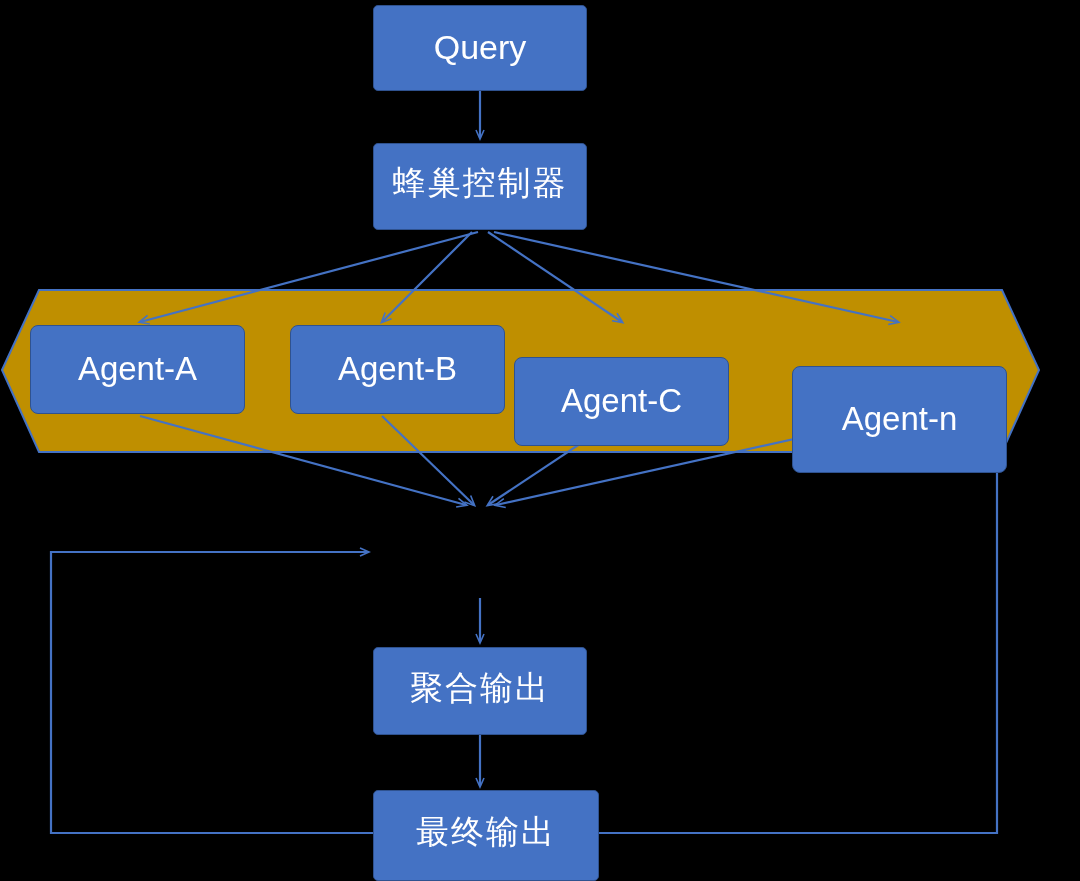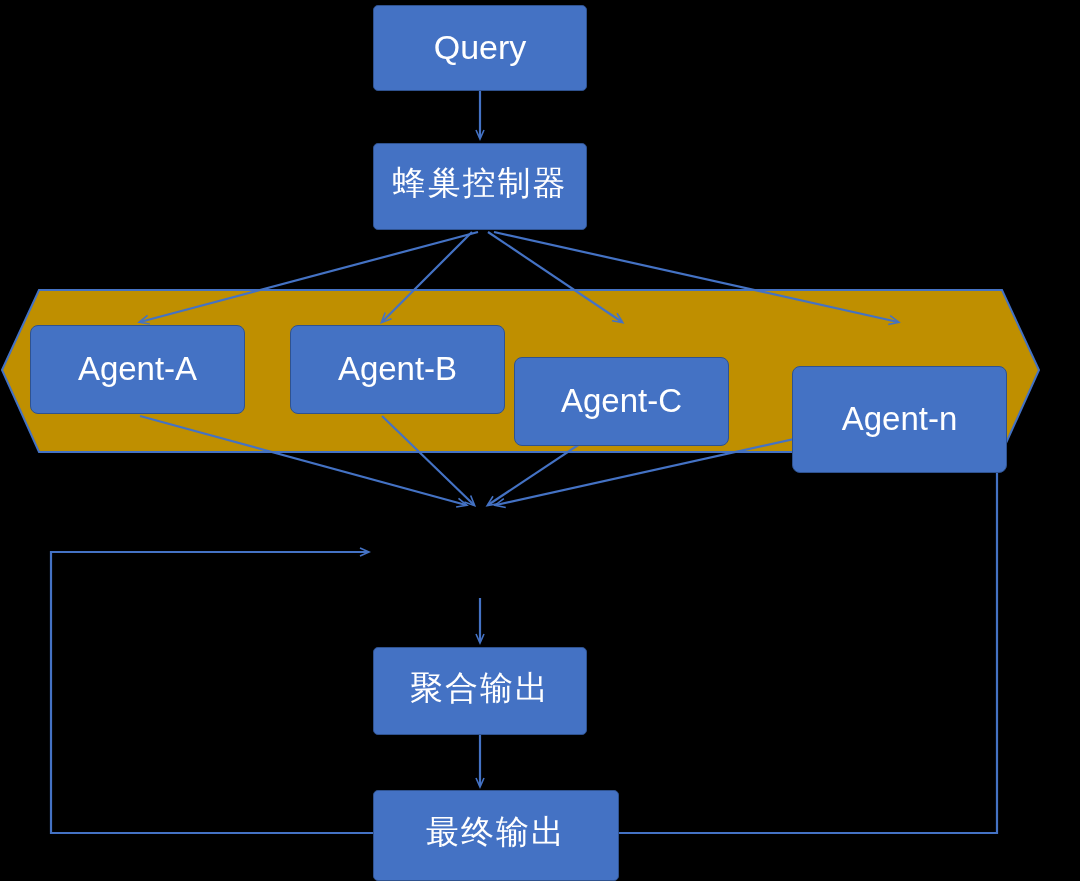--- a/index.html
+++ b/index.html
@@ -126,18 +126,18 @@
 
     <div class="node latin agent" style="left:792px; top:325px; width:215px; height:107px;margin-top:41px;">
       <span>Agent-n</span>
     </div>
 
 
     <div class="node cjk" style="left:373px; top:647px; width:214px; height:88px;">
       <span>聚合输出</span>
     </div>
 
-    <div class="node cjk" style="left:373px; top:790px; width:246px; height:91px;">
+    <div class="node cjk" style="left:373px; top:790px; width:226px; height:91px;">
       <span>最终输出</span>
     </div>
 
   </div>
 </div>
 
 </body></html>

